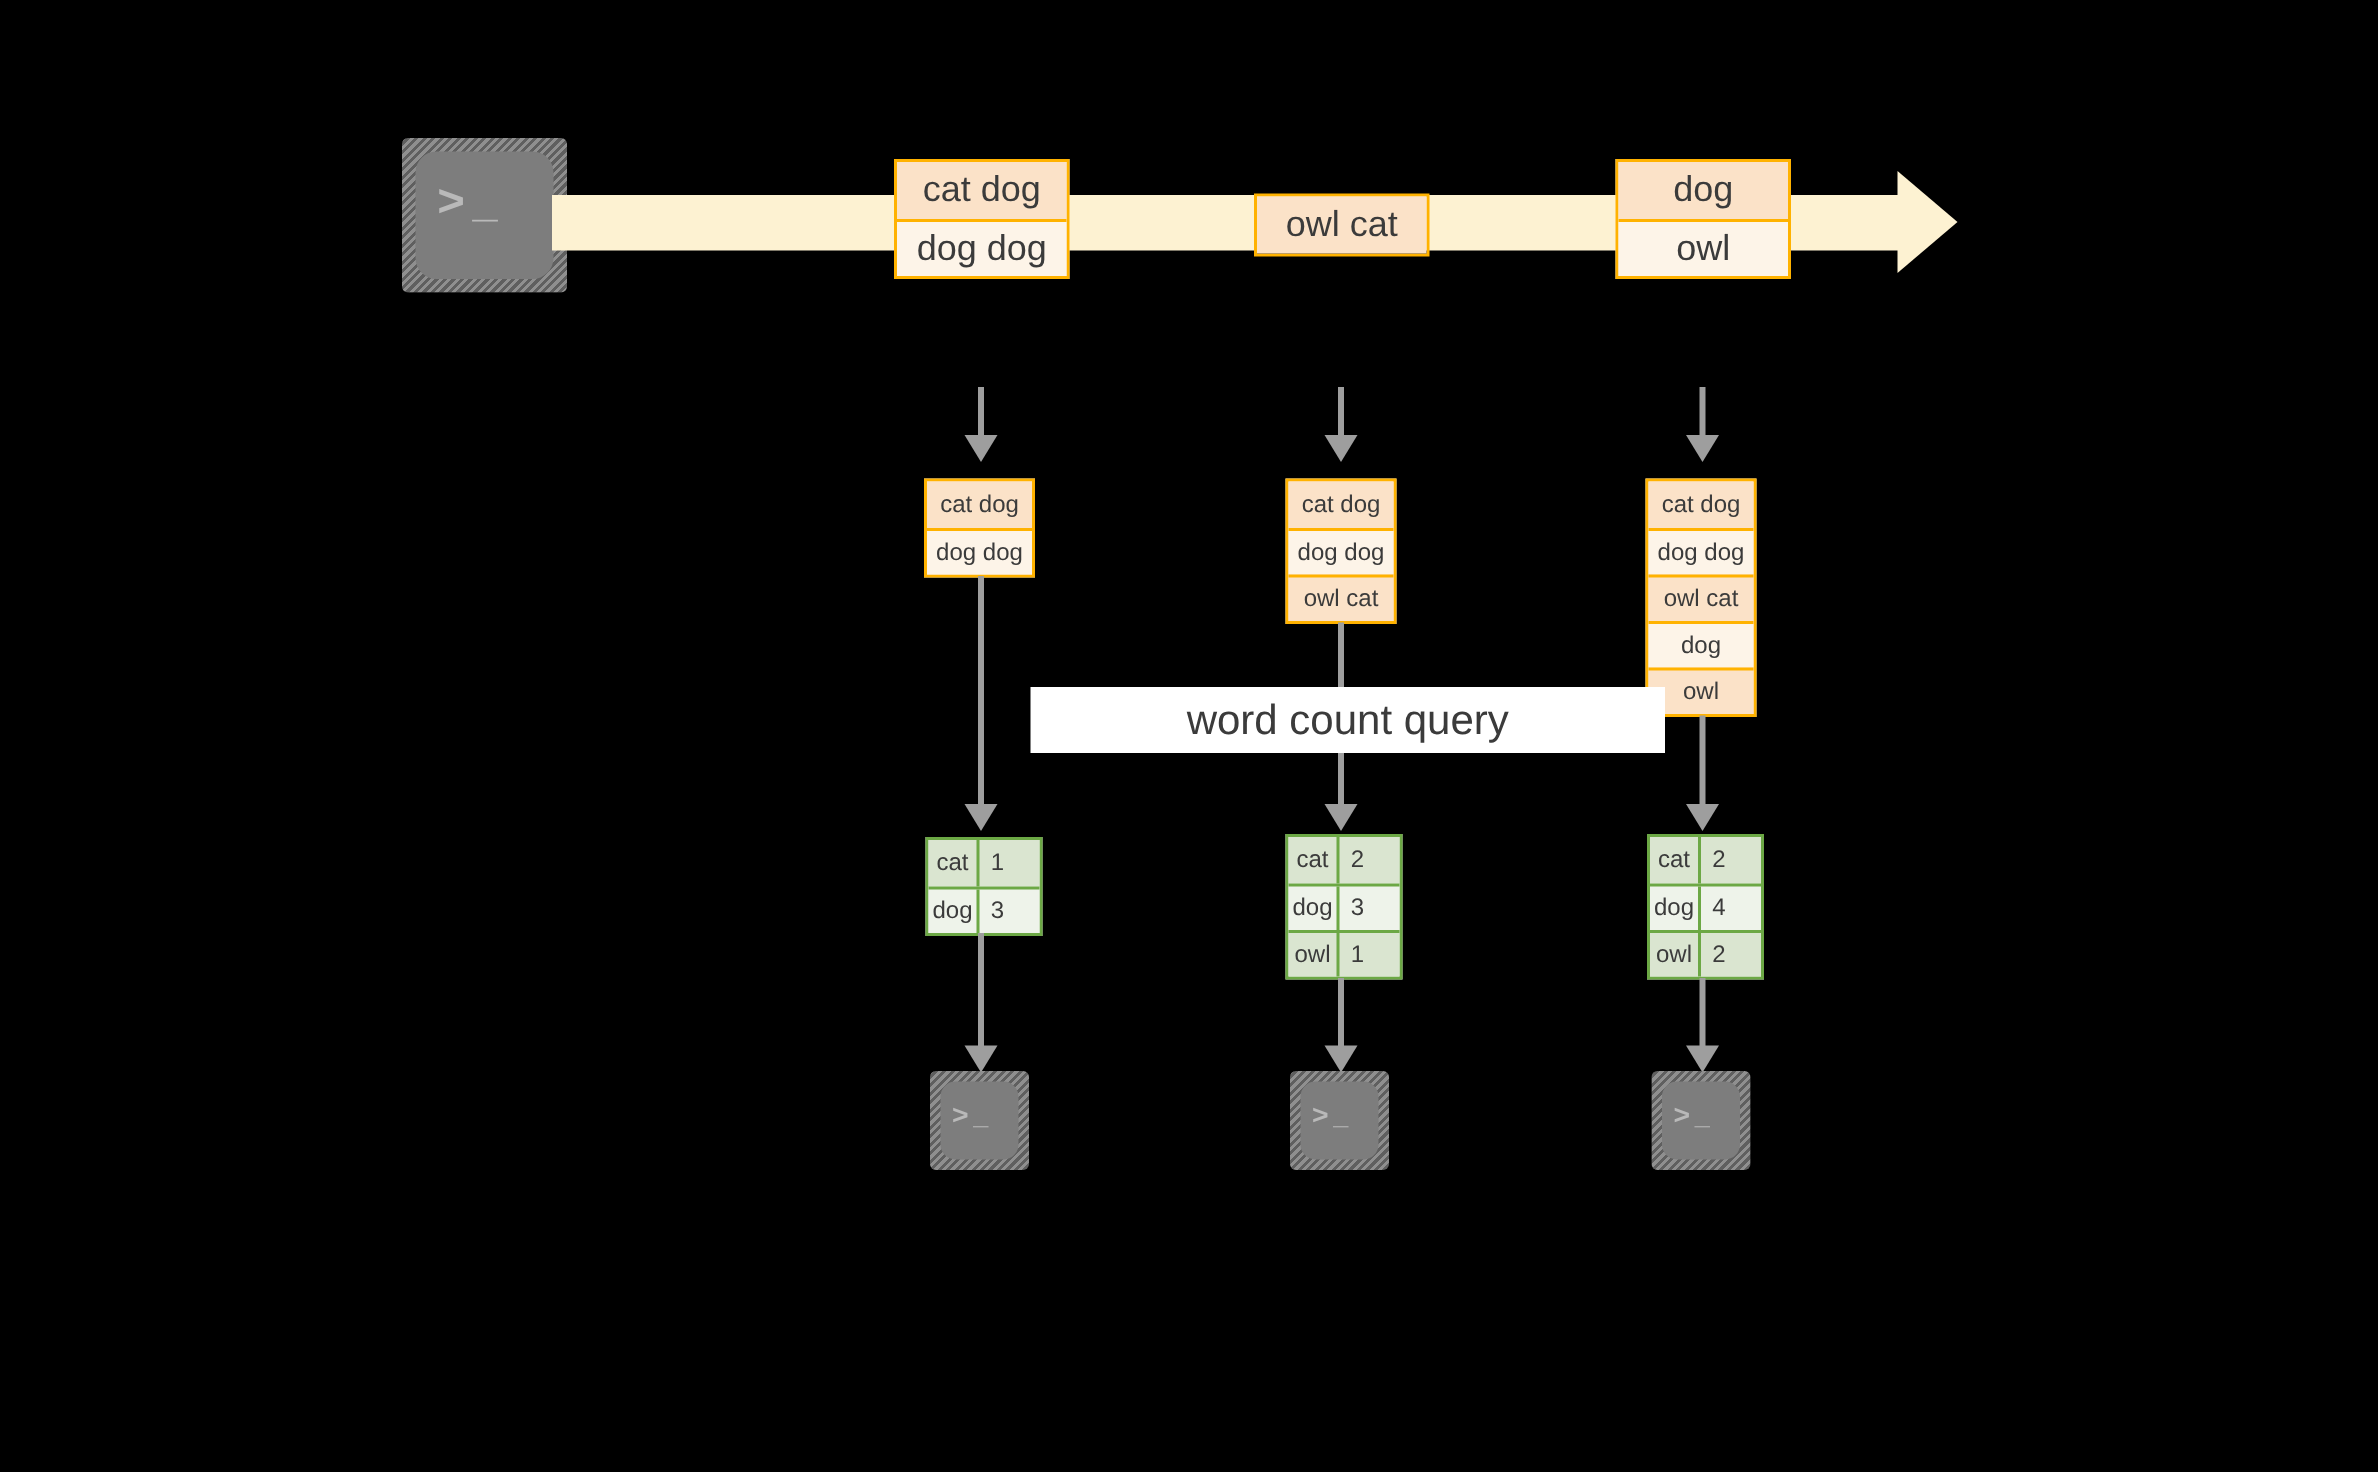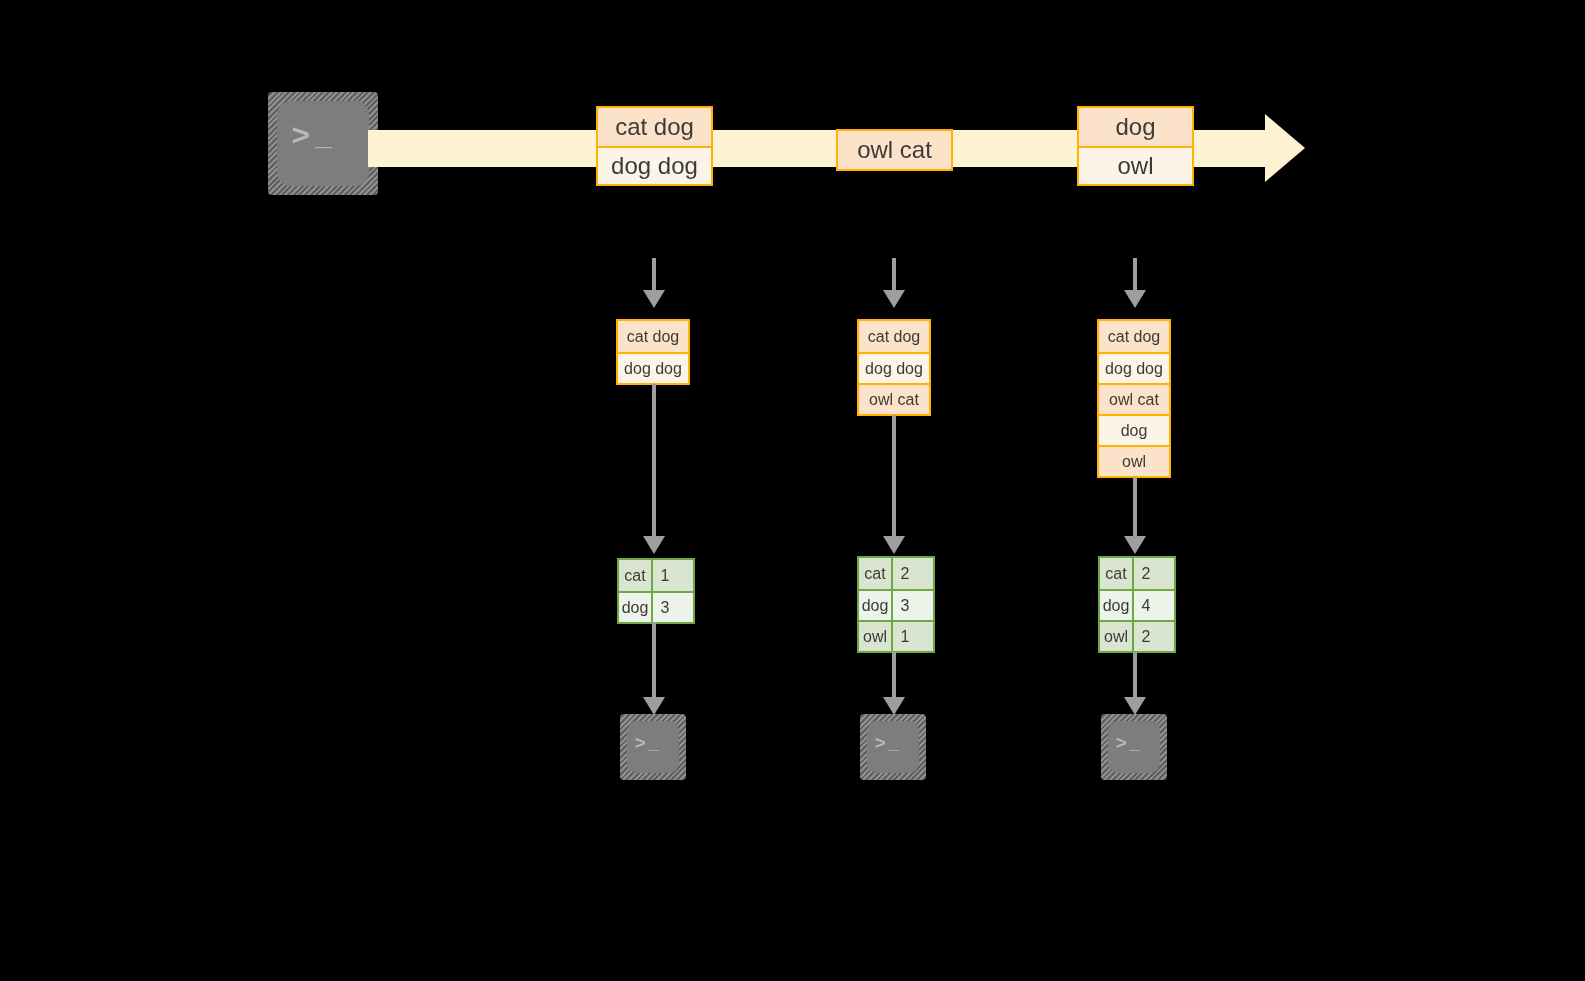--- a/index.html
+++ b/index.html
@@ -207,20 +207,23 @@
 
   <div class="conn" style="left:652px; top:384px; height:155px;"></div>
   <div class="connhead" style="left:643px; top:536px;"></div>
 
   <div class="conn" style="left:892px; top:415px; height:124px;"></div>
   <div class="connhead" style="left:883px; top:536px;"></div>
 
   <div class="conn" style="left:1133px; top:477px; height:62px;"></div>
   <div class="connhead" style="left:1124px; top:536px;"></div>
 
+  <div class="query-band" style="left:687px; top:458px; width:423px; height:44px;">
+    <span class="qtext">word count query</span>
+  </div>
 
   <div class="tablebox" style="left:617px; top:558px; width:78px;">
     <div class="trow dark">
       <div class="tcell word">cat</div>
       <div class="tcell cnt">1</div>
     </div>
     <div class="trow light">
       <div class="tcell word">dog</div>
       <div class="tcell cnt">3</div>
     </div>

